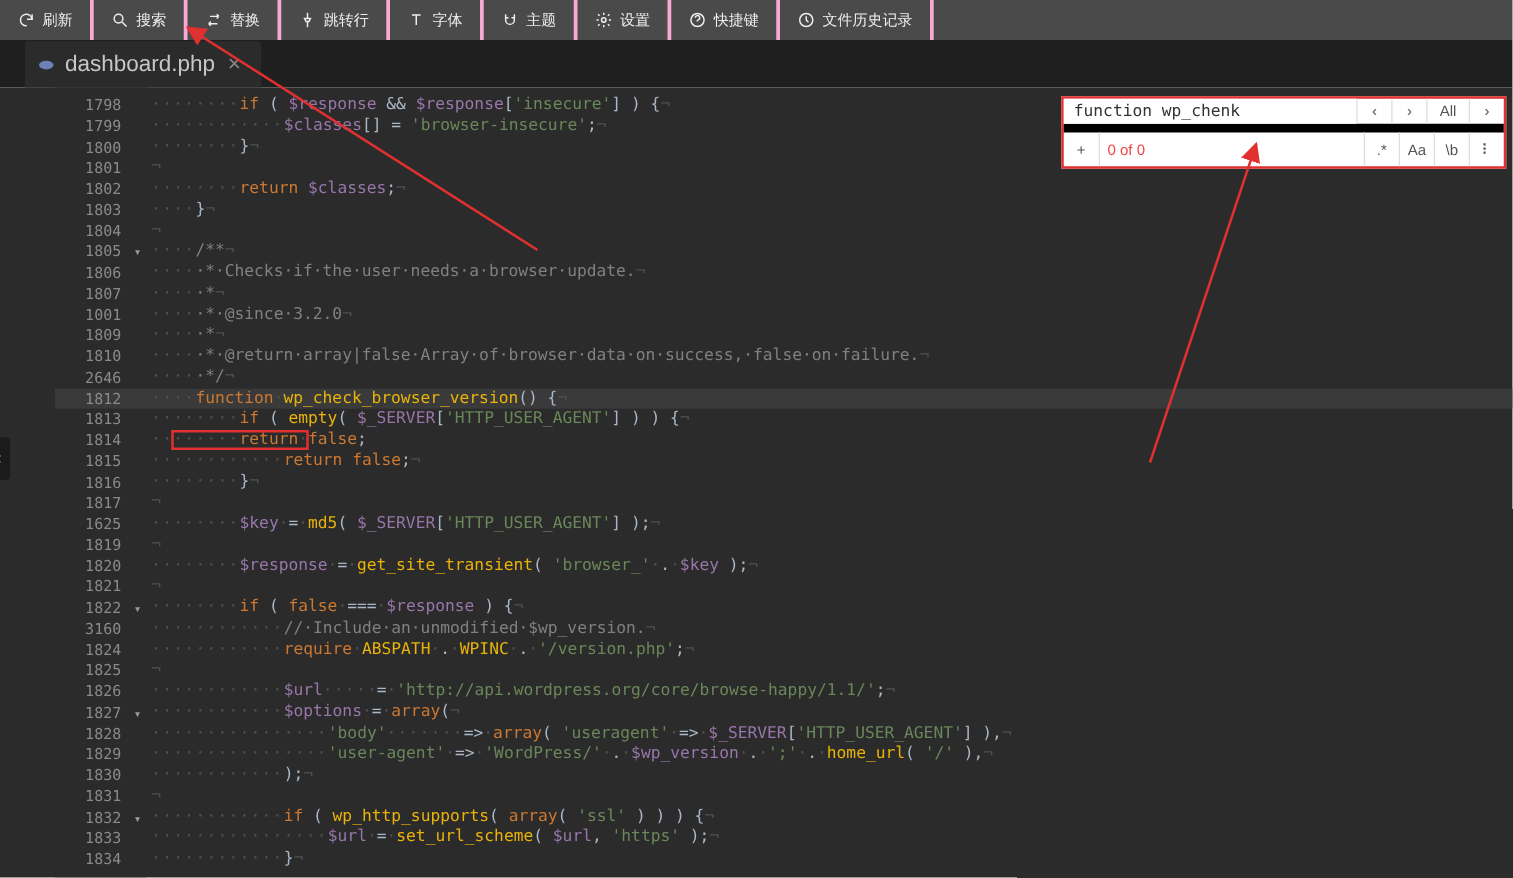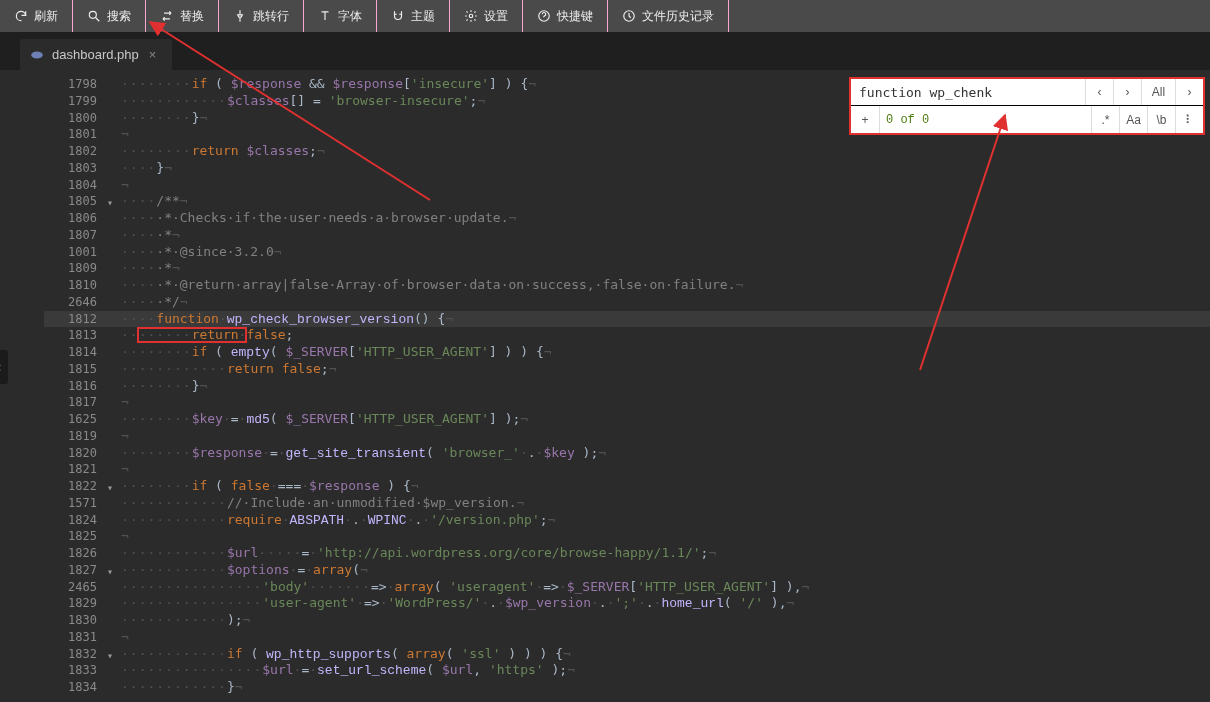--- a/index.html
+++ b/index.html
@@ -10,38 +10,38 @@
   .toolbar {
     height: 32px;
     background: #4a4a4a;
     display: flex;
     color: #eee;
     font-size: 12px;
   }
   .tb-item {
     display: flex; align-items: center; gap: 6px;
     padding: 0 14px;
-    border-right: 1px solid #f9a8d4;
+    border-right: 3px solid #f9a8d4;
     cursor: pointer; white-space: nowrap;
   }
   .tb-icon { display:inline-flex; width:14px; height:14px; }
   .tb-icon svg { width:100%; height:100%; stroke:#eee; fill:none; stroke-width:2; }
 
   
   .tabstrip {
     height: 38px;
     background: #1f1f1f;
     display: flex; align-items: flex-end;
     padding-left: 20px;
   }
   .tab {
     display:flex; align-items:center; gap:8px;
     background: #2b2b2b;
     color:#c7c7c7;
-    font-size:13px;
+    font-size:18px;
     padding: 8px 14px 8px 10px;
     border-top-left-radius:3px; border-top-right-radius:3px;
     margin-bottom:0;
   }
   .tab-icon { width:14px; height:14px; display:inline-flex; }
   .tab-icon svg { width:100%; height:100%; }
   .tab-close { color:#888; cursor:pointer; padding:0 2px; }
 
   
   .editor {
@@ -99,53 +99,53 @@
     position:absolute; left:20px; top:0;
     height:16px; width:110px;
     border:2px solid #e03030;
     pointer-events:none;
   }
 
   
   .kw  { color:#cc7832; }
   .var { color:#9876aa; }
   .str { color:#6a8759; }
-  .fn  { color:#c4b5fd;font-family:Liberation Mono, monospace; }
+  .fn  { color:#eab308; }
   .cmt { color:#808080; }
   .op  { color:#a9b7c6; }
   .inv { color:#515151; letter-spacing:1px; }
   .dot { color:#515151; }
 
   
   .findbox {
     position:absolute; right:5px; top:77px;
     width:356px;
     border:2px solid #e03030;
     background:#fff;
     font-family: Arial, sans-serif;
   }
-  .find-row { display:flex; height:27px; align-items:stretch; border-bottom:1px solid #000000; font-size:12px; }
+  .find-row { display:flex; height:27px; align-items:stretch; border-bottom:7px solid #000000; font-size:12px; }
   .find-row:last-child { border-bottom:none; }
   .find-input {
     flex:1; border:none; outline:none;
     padding:0 8px;
     font-family: "Consolas",monospace;
     font-size:13px;
     color:#333;
   }
   .find-cell {
     display:flex; align-items:center; justify-content:center;
     border-left:1px solid #ddd;
     color:#555;
     cursor:pointer;
     font-size:12px;
     min-width:28px;
     padding:0 6px;
   }
-  .find-cell.muted { color:#4d7c0f; cursor:default;font-family:Liberation Mono, monospace; }
+  .find-cell.muted { color:#ef4444; cursor:default; }
   .find-cell.wide { min-width:34px; }
 
   
   .arrows {
     position:absolute; inset:0;
     pointer-events:none;
   }
 </style>
 </head>
 <body>
@@ -264,26 +264,26 @@
       <div class="ln">1813</div>
       <div class="ln">1814</div>
       <div class="ln">1815</div>
       <div class="ln">1816</div>
       <div class="ln">1817</div>
       <div class="ln">1625</div>
       <div class="ln">1819</div>
       <div class="ln">1820</div>
       <div class="ln">1821</div>
       <div class="ln">1822<span class="fold-mark">▾</span></div>
-      <div class="ln">1571</div>
+      <div class="ln">3160</div>
       <div class="ln">1824</div>
       <div class="ln">1825</div>
       <div class="ln">1826</div>
       <div class="ln">1827<span class="fold-mark">▾</span></div>
-      <div class="ln">2465</div>
+      <div class="ln">1828</div>
       <div class="ln">1829</div>
       <div class="ln">1830</div>
       <div class="ln">1831</div>
       <div class="ln">1832<span class="fold-mark">▾</span></div>
       <div class="ln">1833</div>
       <div class="ln">1834</div>
     </div>
   <div class="code" id="code">
       <div class="row"><span class="inv">········</span><span class="kw">if</span><span class="op"> ( </span><span class="var">$response</span><span class="dot"> </span><span class="op">&amp;&amp;</span><span class="dot"> </span><span class="var">$response</span><span class="op">[</span><span class="str">'insecure'</span><span class="op">] ) {</span><span class="inv">¬</span></div>
       <div class="row"><span class="inv">············</span><span class="var">$classes</span><span class="op">[]</span><span class="dot"> </span><span class="op">=</span><span class="dot"> </span><span class="str">'browser-insecure'</span><span class="op">;</span><span class="inv">¬</span></div>
@@ -293,22 +293,22 @@
       <div class="row"><span class="inv">····</span><span class="op">}</span><span class="inv">¬</span></div>
       <div class="row"><span class="inv">¬</span></div>
       <div class="row"><span class="inv">····</span><span class="cmt">/**</span><span class="inv">¬</span></div>
       <div class="row"><span class="inv">····</span><span class="cmt">·*·Checks·if·the·user·needs·a·browser·update.</span><span class="inv">¬</span></div>
       <div class="row"><span class="inv">····</span><span class="cmt">·*</span><span class="inv">¬</span></div>
       <div class="row"><span class="inv">····</span><span class="cmt">·*·@since·3.2.0</span><span class="inv">¬</span></div>
       <div class="row"><span class="inv">····</span><span class="cmt">·*</span><span class="inv">¬</span></div>
       <div class="row"><span class="inv">····</span><span class="cmt">·*·@return·array|false·Array·of·browser·data·on·success,·false·on·failure.</span><span class="inv">¬</span></div>
       <div class="row"><span class="inv">····</span><span class="cmt">·*/</span><span class="inv">¬</span></div>
       <div class="row hl"><span class="inv">····</span><span class="kw">function</span><span class="dot">·</span><span class="fn">wp_check_browser_version</span><span class="op">() {</span><span class="inv">¬</span></div>
+      <div class="row"><span class="inv">········</span><span class="kw">if</span><span class="op"> ( </span><span class="fn">empty</span><span class="op">( </span><span class="var">$_SERVER</span><span class="op">[</span><span class="str">'HTTP_USER_AGENT'</span><span class="op">] ) ) {</span><span class="inv">¬</span></div>
       <div class="row"><span class="inv">········</span><span class="kw">return</span><span class="dot">·</span><span class="kw">false</span><span class="op">;</span><div class="annot-box"></div></div>
-      <div class="row"><span class="inv">········</span><span class="kw">if</span><span class="op"> ( </span><span class="fn">empty</span><span class="op">( </span><span class="var">$_SERVER</span><span class="op">[</span><span class="str">'HTTP_USER_AGENT'</span><span class="op">] ) ) {</span><span class="inv">¬</span></div>
       <div class="row"><span class="inv">············</span><span class="kw">return</span><span class="dot"> </span><span class="kw">false</span><span class="op">;</span><span class="inv">¬</span></div>
       <div class="row"><span class="inv">········</span><span class="op">}</span><span class="inv">¬</span></div>
       <div class="row"><span class="inv">¬</span></div>
       <div class="row"><span class="inv">········</span><span class="var">$key</span><span class="dot">·</span><span class="op">=</span><span class="dot">·</span><span class="fn">md5</span><span class="op">( </span><span class="var">$_SERVER</span><span class="op">[</span><span class="str">'HTTP_USER_AGENT'</span><span class="op">] );</span><span class="inv">¬</span></div>
       <div class="row"><span class="inv">¬</span></div>
       <div class="row"><span class="inv">········</span><span class="var">$response</span><span class="dot">·</span><span class="op">=</span><span class="dot">·</span><span class="fn">get_site_transient</span><span class="op">( </span><span class="str">'browser_'</span><span class="dot">·</span><span class="op">.</span><span class="dot">·</span><span class="var">$key</span><span class="op"> );</span><span class="inv">¬</span></div>
       <div class="row"><span class="inv">¬</span></div>
       <div class="row"><span class="inv">········</span><span class="kw">if</span><span class="op"> ( </span><span class="kw">false</span><span class="dot">·</span><span class="op">===</span><span class="dot">·</span><span class="var">$response</span><span class="op"> ) {</span><span class="inv">¬</span></div>
       <div class="row"><span class="inv">············</span><span class="cmt">//·Include·an·unmodified·$wp_version.</span><span class="inv">¬</span></div>
       <div class="row"><span class="inv">············</span><span class="kw">require</span><span class="dot">·</span><span class="fn">ABSPATH</span><span class="dot">·</span><span class="op">.</span><span class="dot">·</span><span class="fn">WPINC</span><span class="dot">·</span><span class="op">.</span><span class="dot">·</span><span class="str">'/version.php'</span><span class="op">;</span><span class="inv">¬</span></div>

